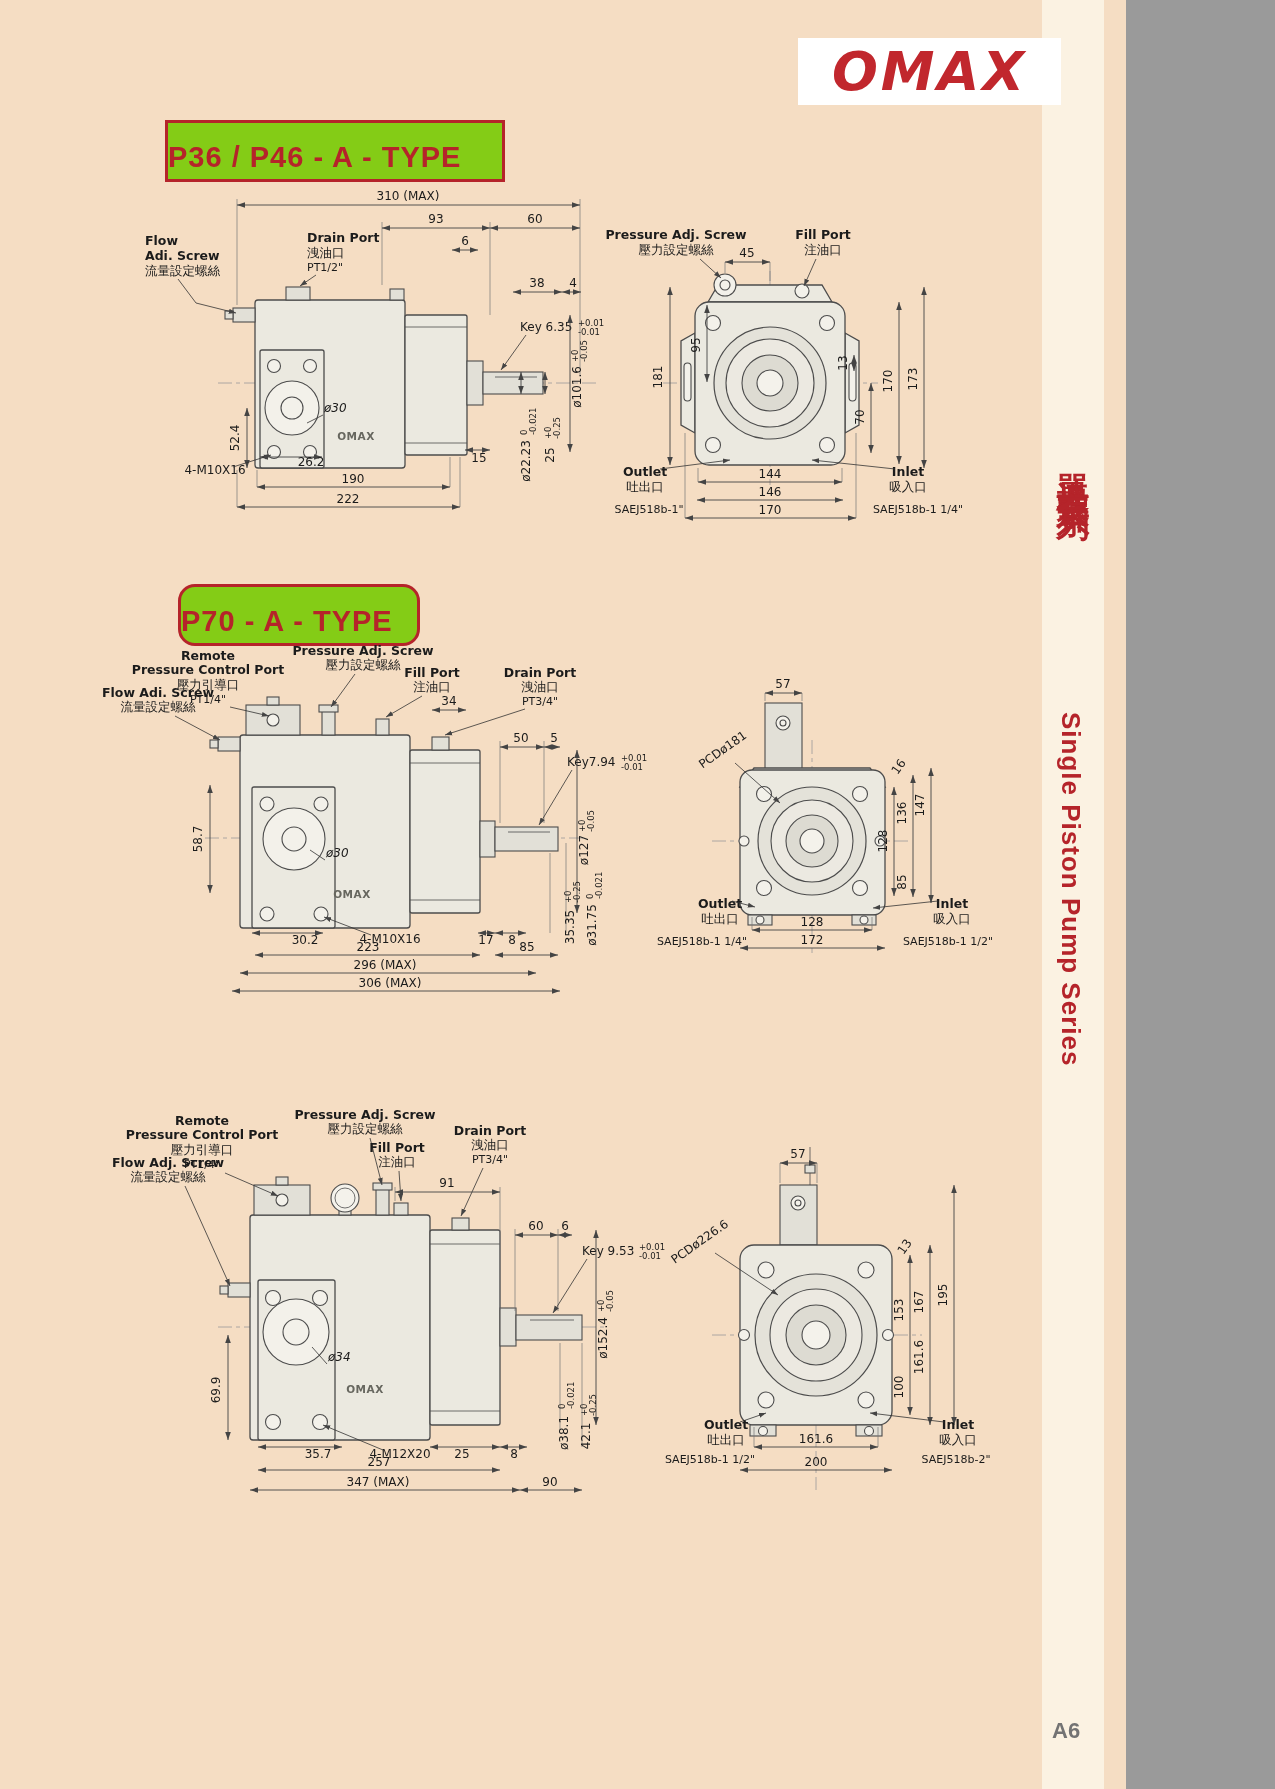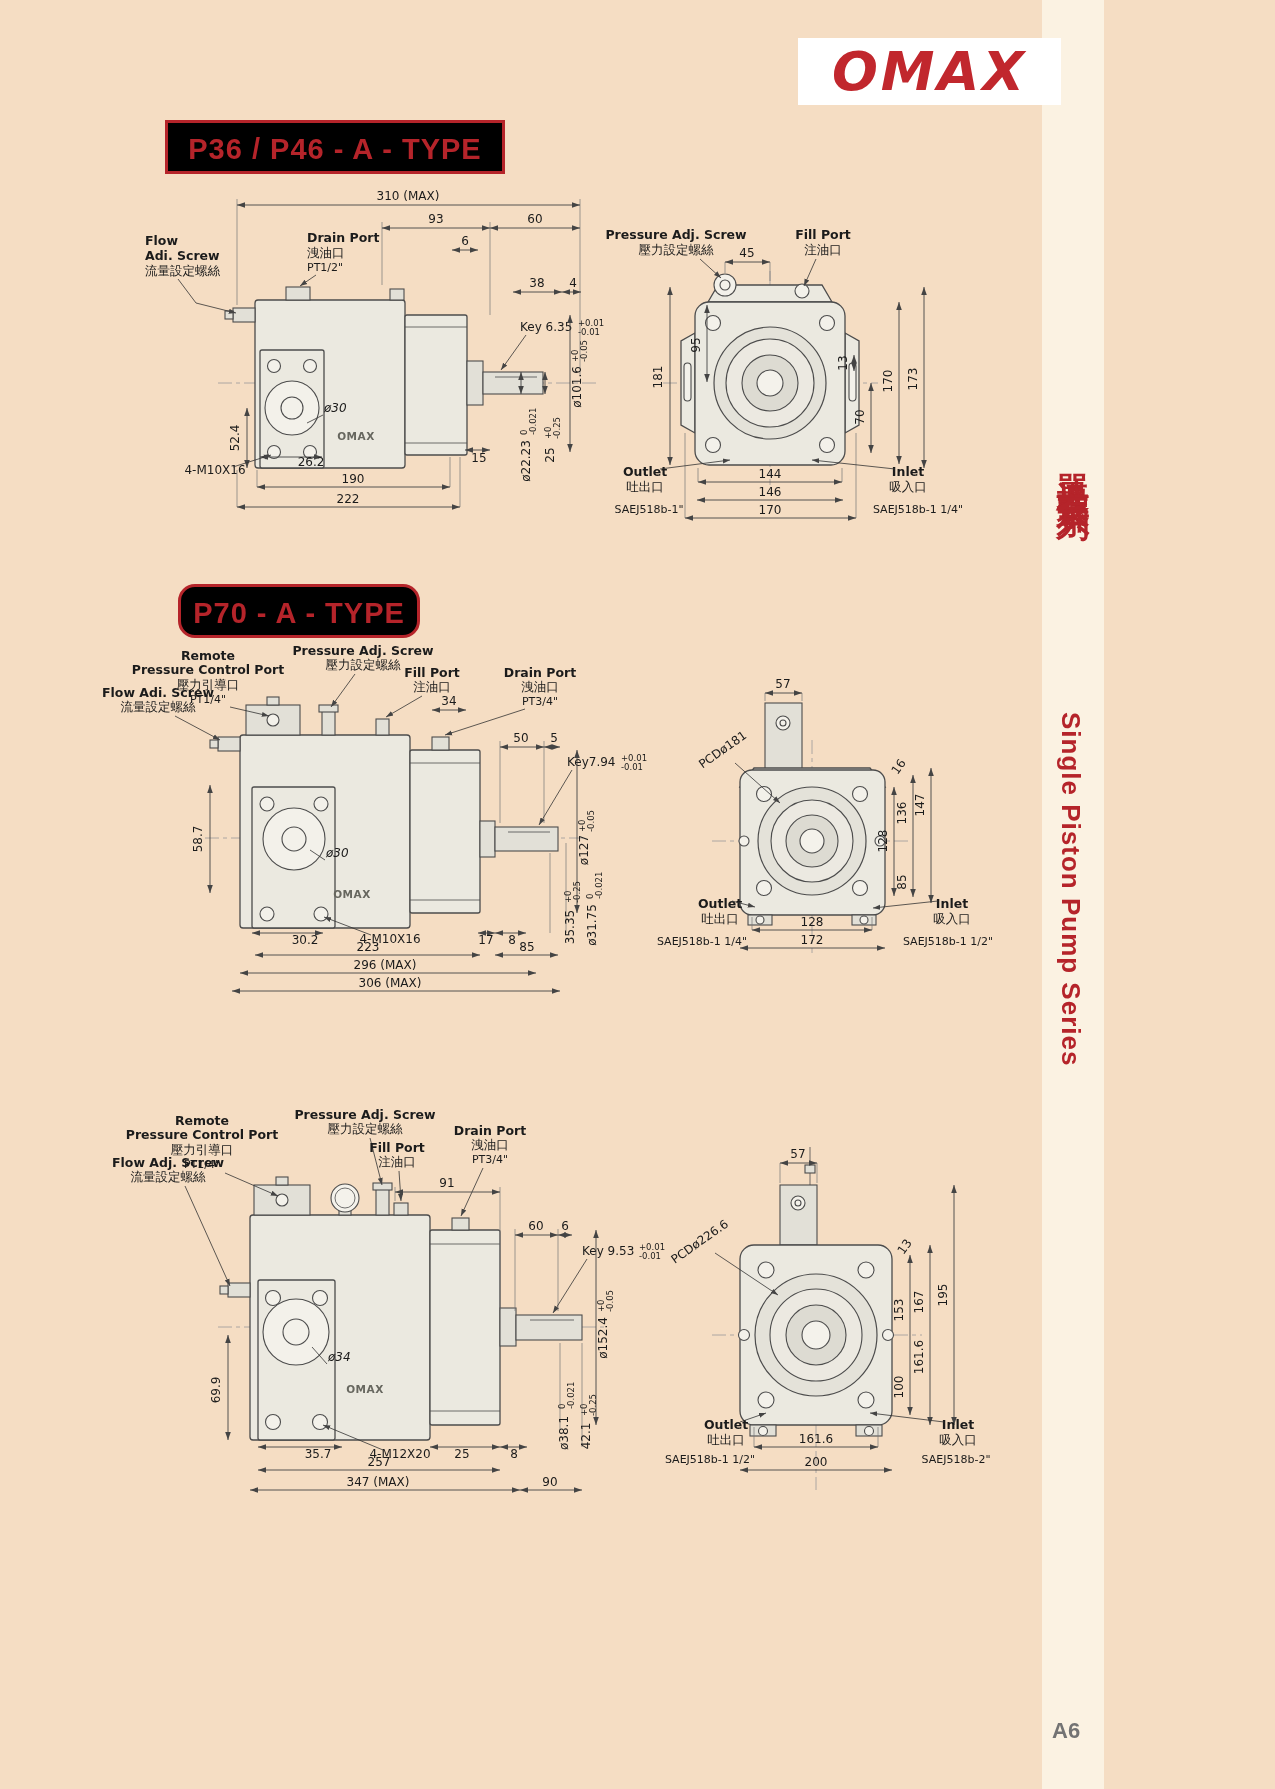--- a/index.html
+++ b/index.html
@@ -1,24 +1,24 @@
 <!DOCTYPE html>
 <html><head>
 <meta charset="utf-8">
 <style>
   * { margin:0; padding:0; box-sizing:border-box; }
   html,body { background:#9a9a9a; }
-  #page { position:relative; width:1275px; height:1789px; background:#f5ddc3; overflow:hidden; font-family:"Liberation Sans",sans-serif; }
+  #page { position:relative; width:1126px; height:1789px; background:#f5ddc3; overflow:hidden; font-family:"Liberation Sans",sans-serif; }
   .strip { position:absolute; left:1042px; top:0; width:62px; height:100%; background:#fbf2e2; }
   .logo-box { position:absolute; left:798px; top:38px; width:263px; height:67px; background:#ffffff; display:flex; align-items:center; justify-content:center; }
   .logo-text { color:#c1272d; font-size:54px; font-weight:bold; font-style:italic; letter-spacing:3px; font-family:"DejaVu Sans",sans-serif; }
   .side-cn { position:absolute; left:1050px; top:447px; writing-mode:vertical-rl; text-orientation:upright; color:#b5242a; font-size:33px; font-weight:bold; letter-spacing:6px; font-family:"DejaVu Sans",sans-serif; }
   .side-en { position:absolute; left:1055px; top:712px; writing-mode:vertical-rl; color:#b5242a; font-size:26px; font-weight:bold; letter-spacing:1px; }
   .page-num { position:absolute; left:1052px; top:1718px; color:#737373; font-size:22px; font-weight:bold; }
-  .sec-title { position:absolute; background:#000000; border:3px solid #b5242a; color:#b5242a; font-weight:bold; text-align:center; font-size:29px; padding:10px 0 5px; letter-spacing:1px; }
+  .sec-title { position:absolute; background:#84cc16; border:3px solid #b5242a; color:#b5242a; font-weight:bold; text-align:left; font-size:29px; padding:18px 0 5px; letter-spacing:1px; }
   .sec-svg { position:absolute; }
   svg text { font-family:"DejaVu Sans",sans-serif; fill:#1b1b1b; }
   .dtx { font-size:12px; text-anchor:middle; }
   .dts { font-size:8.5px; text-anchor:start; }
   .ds12 { font-size:12px; text-anchor:start; }
   .lbl { font-size:12.5px; font-weight:bold; text-anchor:middle; }
   .lbs { font-size:12.5px; font-weight:bold; text-anchor:start; }
   .cjk { font-size:12.5px; text-anchor:middle; }
   .cjs { font-size:12.5px; text-anchor:start; }
   .small { font-size:11px; text-anchor:middle; }

